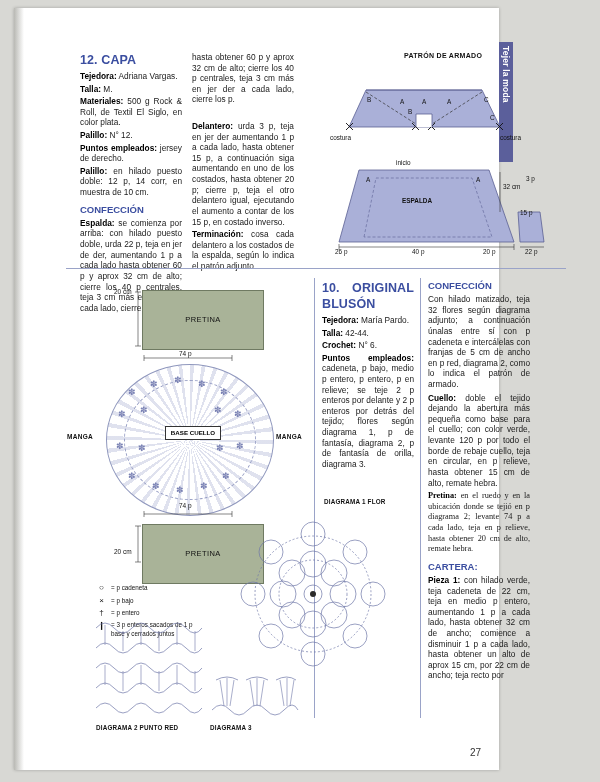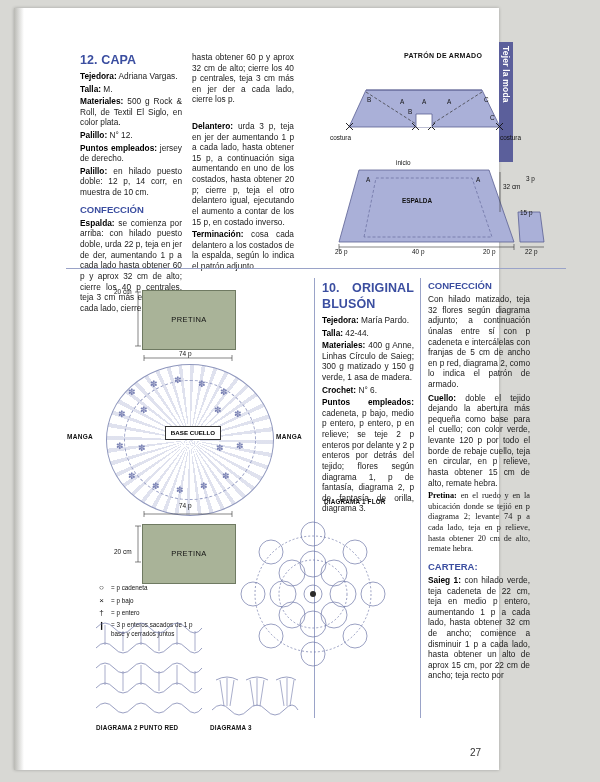--- a/index.html
+++ b/index.html
@@ -47,21 +47,21 @@
   .hline{position:absolute;background:#9aa3c8;height:1px;}
   .vline{position:absolute;background:#9aa3c8;width:1px;}
 
   
   .sch{position:absolute;}
   .lbl{position:absolute;font-size:6.4px;color:#111;white-space:nowrap;}
   .lbl.b{font-weight:bold;}
   .ttl{position:absolute;font-size:7px;color:#111;font-weight:bold;letter-spacing:.3px;}
 
   
-  .pretina{position:absolute;background:#a9b398;border:1px solid #6f7a62;}
+  .pretina{position:absolute;background:#a9b398;border:1px solid #6f7a62;padding-left:28px;}
   .pretina span{
     position:absolute;left:0;right:0;top:50%;margin-top:-5px;text-align:center;
     font-size:7.5px;color:#111;letter-spacing:.4px;
   }
   .measure{position:absolute;font-size:6.5px;color:#111;}
   .mangatxt{position:absolute;font-size:6.5px;color:#111;font-weight:bold;letter-spacing:.3px;}
   .basecuello{
     position:absolute;border:1px solid #333;background:#fff;
     font-size:6.2px;text-align:center;line-height:1.25;padding:2px 4px;font-weight:bold;
   }
@@ -176,32 +176,31 @@
   </div>
 
   <div class="hline" style="left:52px;top:260px;width:500px;"></div>
   <div class="vline" style="left:300px;top:270px;height:440px;"></div>
   <div class="vline" style="left:406px;top:270px;height:440px;"></div>
 
   <div class="col" style="left:308px;top:272px;width:92px;">
     <h2 class="sect">10. ORIGINAL BLUSÓN</h2>
     <p><b>Tejedora:</b><span> María Pardo.</span></p>
     <p><b>Talla:</b><span> 42-44.</span></p>
-    <p><b>Materiales:</b><span> 400 g Anne, Linhas Círculo de Saieg; 300 g matizado y 150 g verde, 1 asa de madera.</span></p>
     <p><b>Crochet:</b><span> N° 6.</span></p>
     <p><b>Puntos empleados:</b><span> cadeneta, p bajo, medio p entero, p entero, p en relieve; se teje 2 p enteros por delante y 2 p enteros por detrás del tejido; flores según diagrama 1, p de fantasía, diagrama 2, p de fantasía de orilla, diagrama 3.</span></p>
   </div>
 
   <div class="col" style="left:414px;top:272px;width:102px;">
     <h3 class="sub" style="margin-top:0;">CONFECCIÓN</h3>
     <p><span>Con hilado matizado, teja 32 flores según diagrama adjunto; a continuación únalas entre sí con p cadeneta e intercálelas con franjas de 5 cm de ancho en p red, diagrama 2, como lo indica el patrón de armado.</span></p>
     <p style="margin-top:3px;"><b>Cuello:</b><span> doble el tejido dejando la abertura más pequeña como base para el cuello; con color verde, levante 120 p por todo el borde de rebaje cuello, teja en circular, en p relieve, hasta obtener 15 cm de alto, remate hebra.</span></p>
     <p style="margin-top:3px;font-family:Liberation Serif, serif;"><b>Pretina:</b><span> en el ruedo y en la ubicación donde se tejió en p diagrama 2; levante 74 p a cada lado, teja en p relieve, hasta obtener 20 cm de alto, remate hebra.</span></p>
     <h3 class="sub">CARTERA:</h3>
-    <p><b>Saieg 1:</b><span> con hilado verde, teja cadeneta de 22 cm, teja en medio p entero, aumentando 1 p a cada lado, hasta obtener 32 cm de ancho; comience a disminuir 1 p a cada lado, hasta obtener un alto de aprox 15 cm, por 22 cm de ancho; teja recto por</span></p>
+    <p><b>Pieza 1:</b><span> con hilado verde, teja cadeneta de 22 cm, teja en medio p entero, aumentando 1 p a cada lado, hasta obtener 32 cm de ancho; comience a disminuir 1 p a cada lado, hasta obtener un alto de aprox 15 cm, por 22 cm de ancho; teja recto por</span></p>
   </div>
 
   <div class="sch" style="left:52px;top:268px;width:246px;height:290px;">
 
     <div class="pretina" style="left:76px;top:14px;width:92px;height:58px;">
       <span>PRETINA</span>
     </div>
     <div class="measure" style="left:48px;top:12px;">20 cm</div>
     <div class="measure" style="left:113px;top:74px;">74 p</div>
     <svg width="246" height="290" style="position:absolute;left:0;top:0;">

